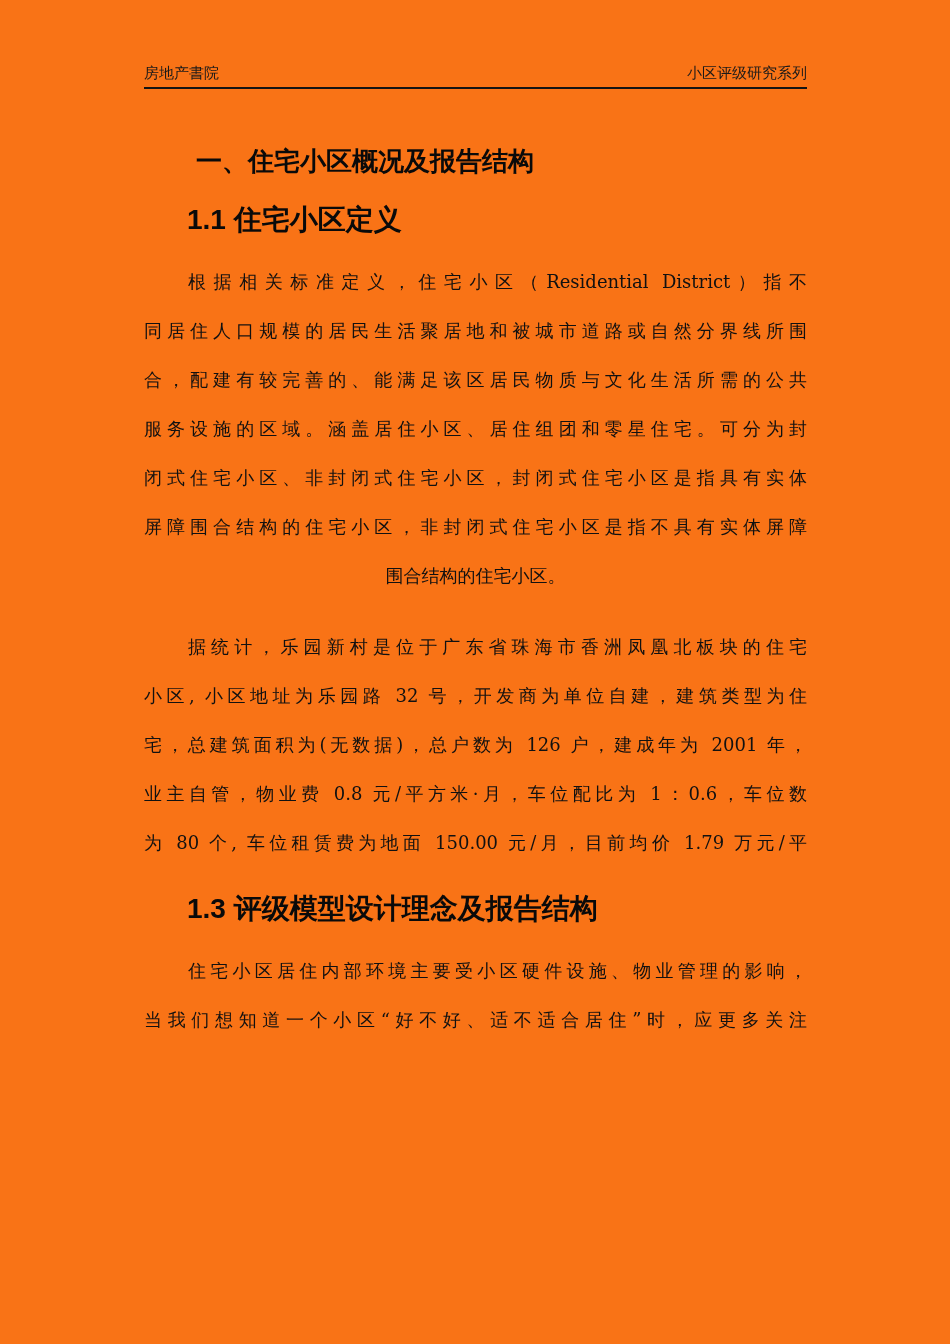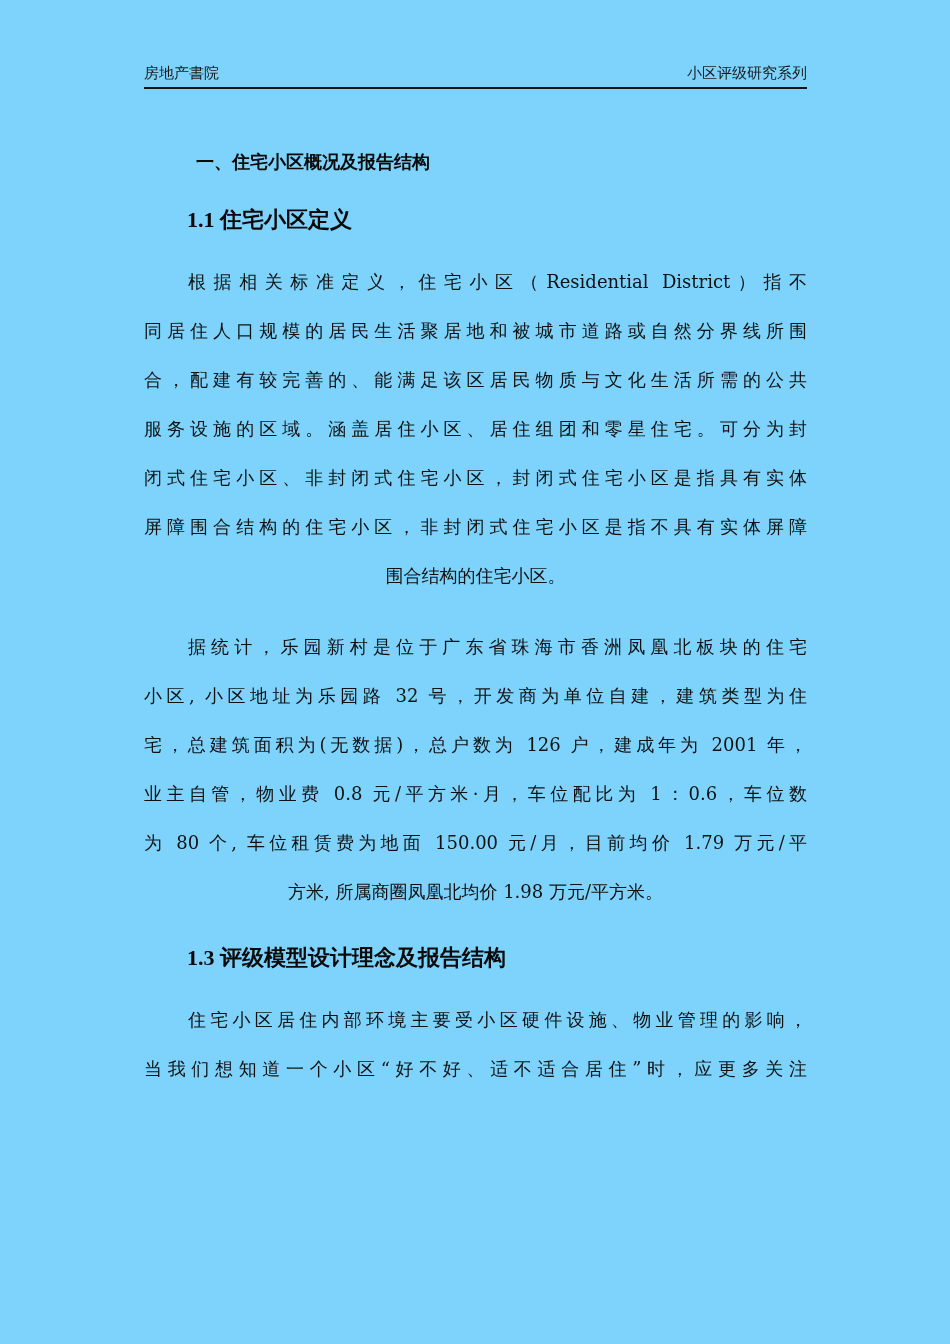--- a/index.html
+++ b/index.html
@@ -4,21 +4,21 @@
 <style>
   html, body {
     margin: 0;
     padding: 0;
     background: #ffffff;
   }
   .page {
     position: relative;
     width: 950px;
     height: 1344px;
-    background: #7dd3fc;
+    background: #f97316;
     overflow: hidden;
     color: #111111;
     font-family: "DejaVu Serif", "Liberation Serif", serif;
   }
   .content {
     position: absolute;
     left: 144px;
     top: 0;
     width: 663px;
   }
@@ -32,30 +32,30 @@
     font-family: "DejaVu Sans", "Liberation Sans", sans-serif;
     font-size: 15px;
     line-height: 20px;
     color: #1a1a1a;
   }
   .doc-title {
     margin: 56px 0 6px 0;
     padding-left: 52px;
     font-family: "DejaVu Sans", "Liberation Sans", sans-serif;
     font-weight: 700;
-    font-size: 18px;
+    font-size: 26px;
     line-height: 33px;
     color: #0a0a0a;
   }
   .section-heading {
     margin: 27px 0 0 0;
     padding-left: 43px;
-    font-family: Liberation Serif, serif;
+    font-family: Liberation Sans, sans-serif;
     font-weight: 700;
-    font-size: 22px;
+    font-size: 28px;
     line-height: 30px;
     color: #0a0a0a;
   }
   .para {
     margin-top: 22px;
     font-size: 18px;
   }
   .line {
     line-height: 49px;
     text-align: justify;
@@ -97,21 +97,20 @@
       </div>
     </div>
 
     <div>
       <div class="para">
         <div class="line first">据统计，乐园新村是位于广东省珠海市香洲凤凰北板块的住宅</div>
         <div class="line">小区, 小区地址为乐园路 32 号，开发商为单位自建，建筑类型为住</div>
         <div class="line">宅，总建筑面积为(无数据)，总户数为 126 户，建成年为 2001 年，</div>
         <div class="line">业主自管，物业费 0.8 元/平方米·月，车位配比为 1：0.6，车位数</div>
         <div class="line">为 80 个, 车位租赁费为地面 150.00 元/月，目前均价 1.79 万元/平</div>
-        <div class="line last">方米, 所属商圈凤凰北均价 1.98 万元/平方米。</div>
       </div>
     </div>
 
     <div>
       <div class="section-heading">1.3 评级模型设计理念及报告结构</div>
       <div class="para">
         <div class="line first">住宅小区居住内部环境主要受小区硬件设施、物业管理的影响，</div>
         <div class="line">当我们想知道一个小区“好不好、适不适合居住”时，应更多关注</div>
       </div>
     </div>

